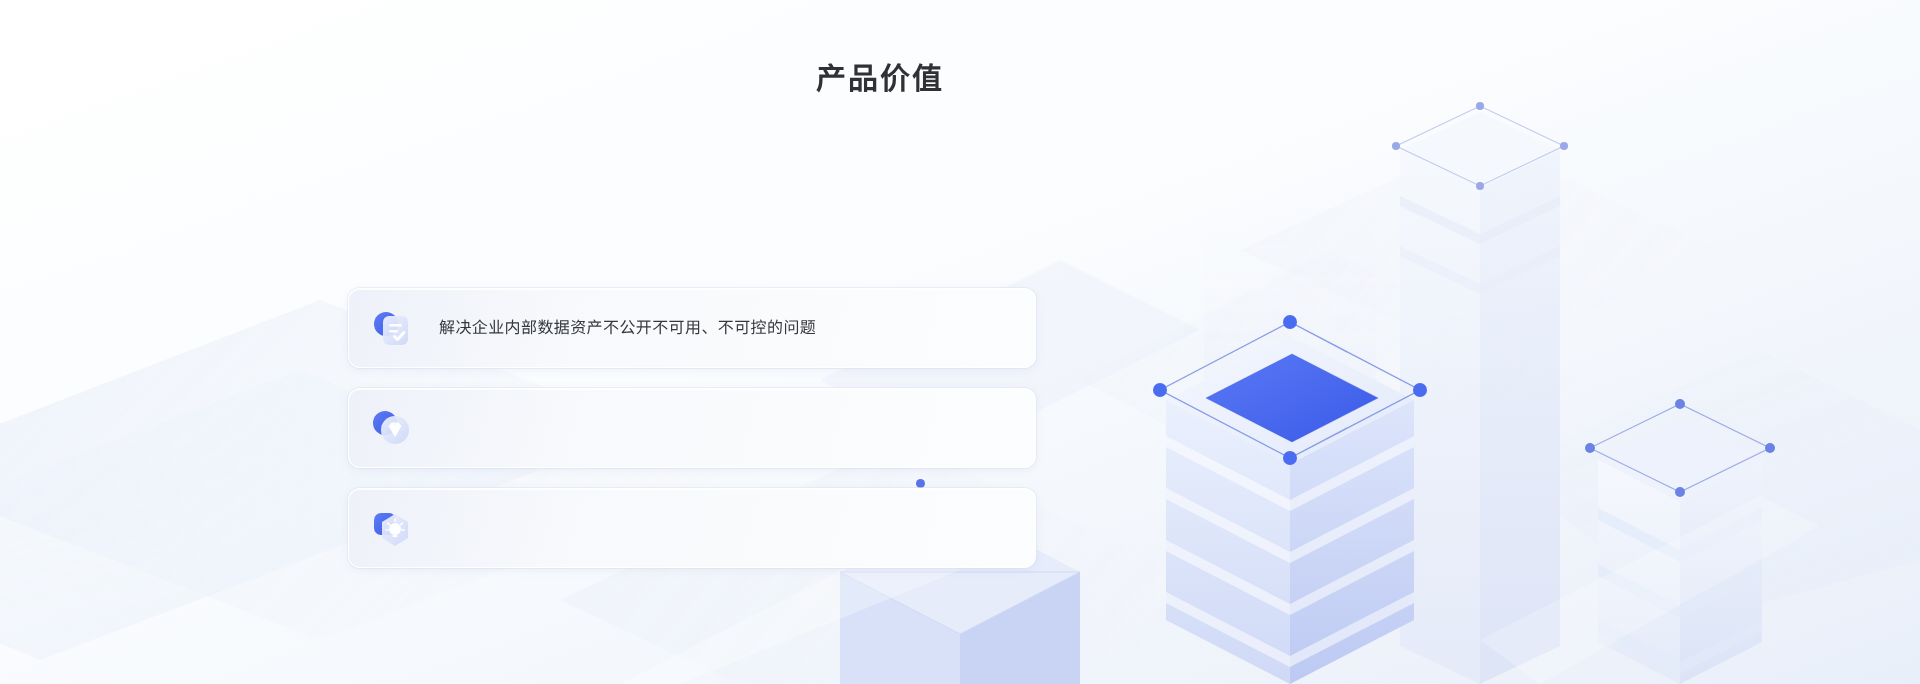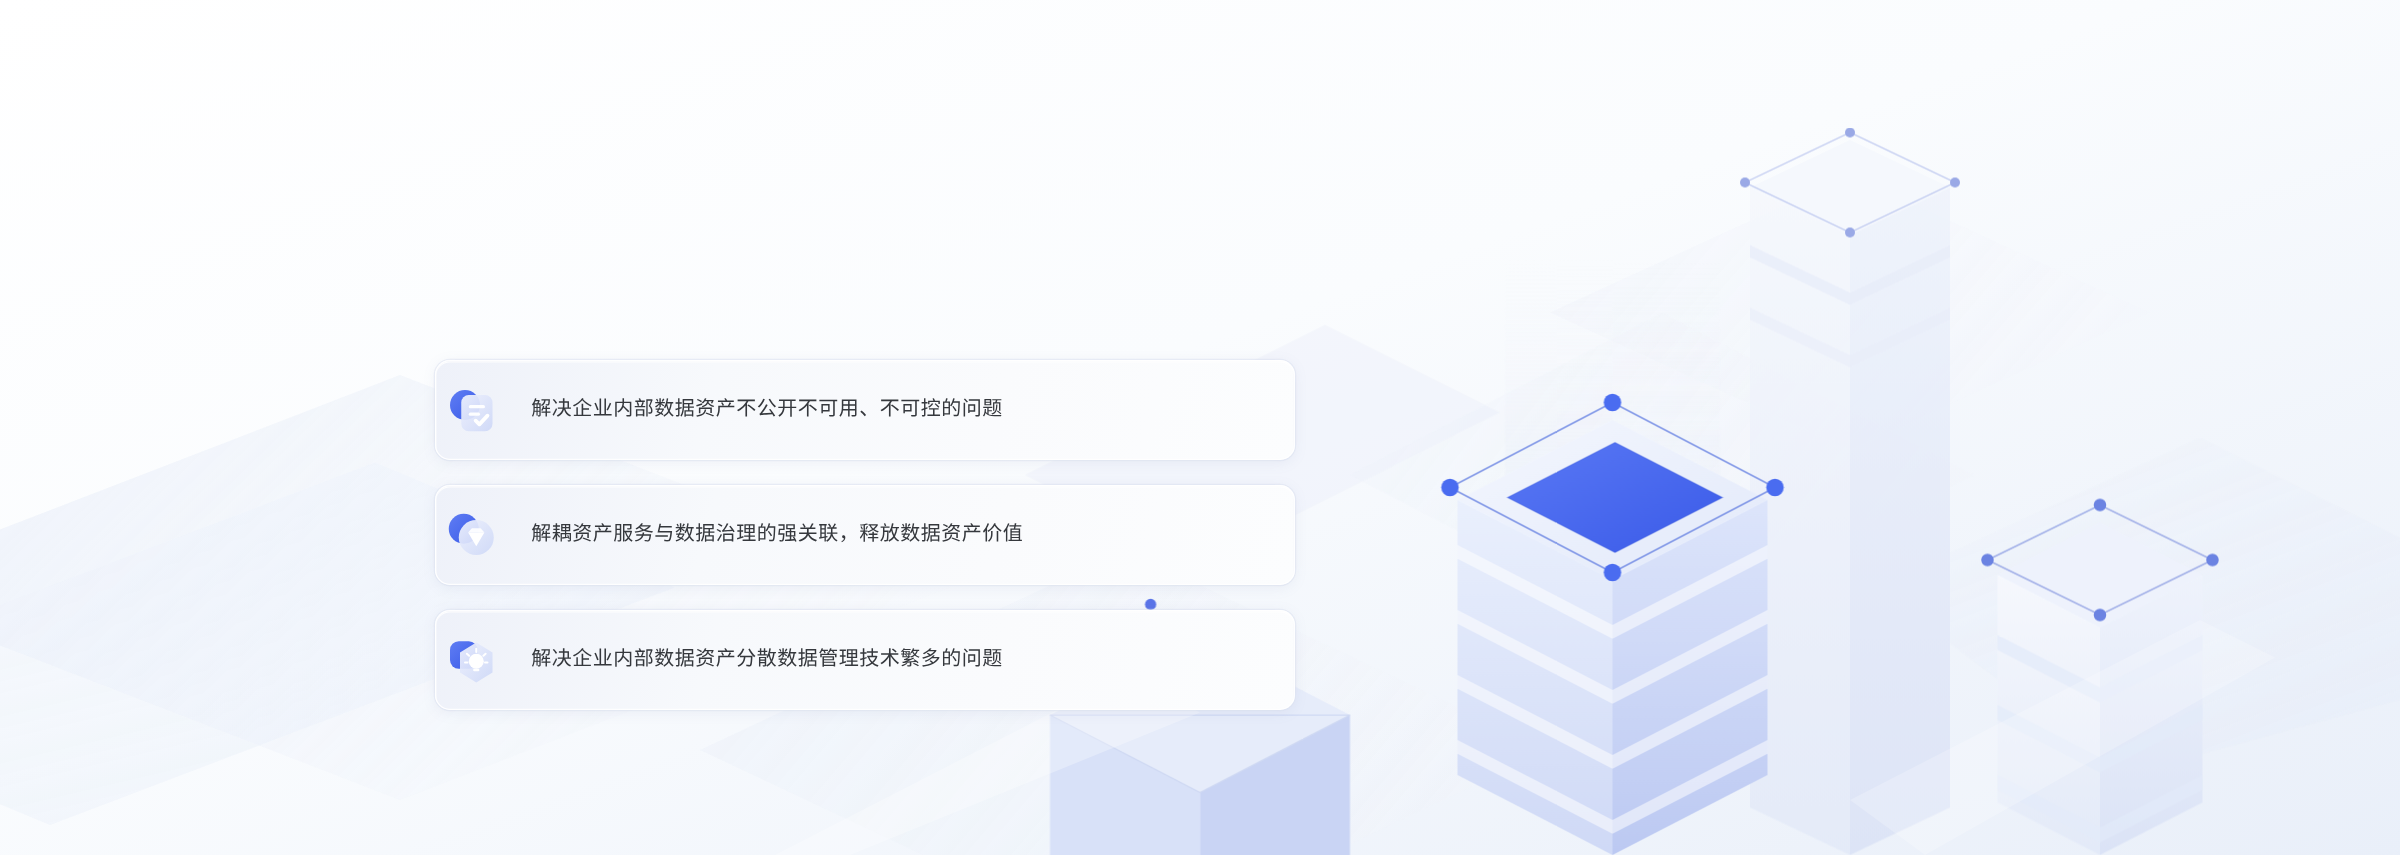--- a/index.html
+++ b/index.html
@@ -52,21 +52,21 @@
     height:80px;
     margin-bottom:20px;
     border-radius:12px;
     background:linear-gradient(105deg,#eef1f9 0%,#f7f9fc 32%,#fafbfd 65%,#fcfdfe 100%);
     border:1px solid rgba(255,255,255,.9);
     box-shadow:0 2px 10px rgba(125,140,180,.10),
                0 0 0 1px rgba(224,230,243,.55),
                inset 0 1px 0 rgba(255,255,255,.85);
     display:flex;
     align-items:center;
-    padding-left:6px;
+    padding-left:20px;
   }
   .card:last-child { margin-bottom:0; }
 
   .card-icon { width:46px; height:46px; flex:0 0 46px; position:relative; }
   .card-icon svg { width:46px; height:46px; display:block; }
 
   .card-text {
     margin-left:24px;
     font-size:16px;
     color:#35383d;
@@ -208,20 +208,23 @@
     <polygon points="60,330 340,190 400,220 120,360" fill="#ffffff" opacity=".4"></polygon>
   </g>
 </svg>
 
 <div class="dot" style="left:916px;  top:479px; width:9px;  height:9px;"></div>
 <div class="dot" style="left:1027px; top:531px; width:8px;  height:8px;"></div>
 <div class="dot" style="left:1160px; top:387px; width:0px;  height:0px;"></div>
 
 <div class="page">
 
+  <h1 class="page-title">
+    <span class="title-shift">产品价值</span>
+  </h1>
 
 
   <div class="cards">
 
     <div class="card">
       <div class="card-icon">
         <svg viewBox="0 0 46 46" xmlns="http://www.w3.org/2000/svg">
           <defs>
             <linearGradient id="c1a" x1="0" y1="0" x2="1" y2="1">
               <stop offset="0" stop-color="#5f7df3"></stop>
@@ -254,21 +257,20 @@
               <stop offset="0" stop-color="#eef1fd" stop-opacity=".95"></stop>
               <stop offset="1" stop-color="#ccd7f7" stop-opacity=".9"></stop>
             </linearGradient>
           </defs>
           <circle cx="16" cy="18" r="12" fill="url(#c2a)"></circle>
           <circle cx="26" cy="25" r="14" fill="url(#c2b)"></circle>
           <path d="M19.5 21 L32.5 21 L26 32 Z" fill="#ffffff"></path>
           <path d="M19.5 21 L22.5 17.5 L29.5 17.5 L32.5 21" fill="#ffffff" opacity=".9"></path>
         </svg>
       </div>
-      <div class="card-text">解耦资产服务与数据治理的强关联，释放数据资产价值</div>
     </div>
 
     <div class="card">
       <div class="card-icon">
         <svg viewBox="0 0 46 46" xmlns="http://www.w3.org/2000/svg">
           <defs>
             <linearGradient id="c3a" x1="0" y1="0" x2="1" y2="1">
               <stop offset="0" stop-color="#5f7df3"></stop>
                 <stop offset="1" stop-color="#3a5ae8"></stop>
             </linearGradient>
@@ -283,17 +285,16 @@
           <rect x="23.5" y="30" width="5" height="2" rx="1" fill="#ffffff"></rect>
           <g stroke="#ffffff" stroke-width="1.6" stroke-linecap="round">
             <line x1="26" y1="14" x2="26" y2="16.5"></line>
             <line x1="18.5" y1="18" x2="20.3" y2="19.6"></line>
             <line x1="33.5" y1="18" x2="31.7" y2="19.6"></line>
             <line x1="17" y1="25" x2="19" y2="25"></line>
             <line x1="35" y1="25" x2="33" y2="25"></line>
           </g>
         </svg>
       </div>
-      <div class="card-text">解决企业内部数据资产分散数据管理技术繁多的问题</div>
     </div>
 
   </div>
 </div>
 
 </body></html>

